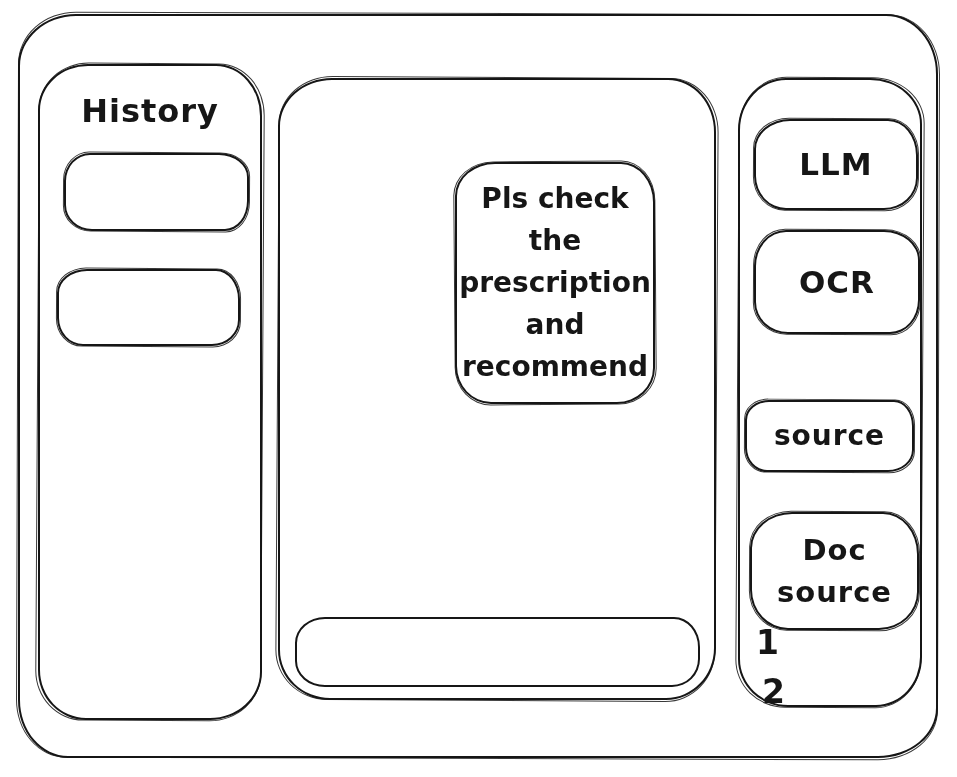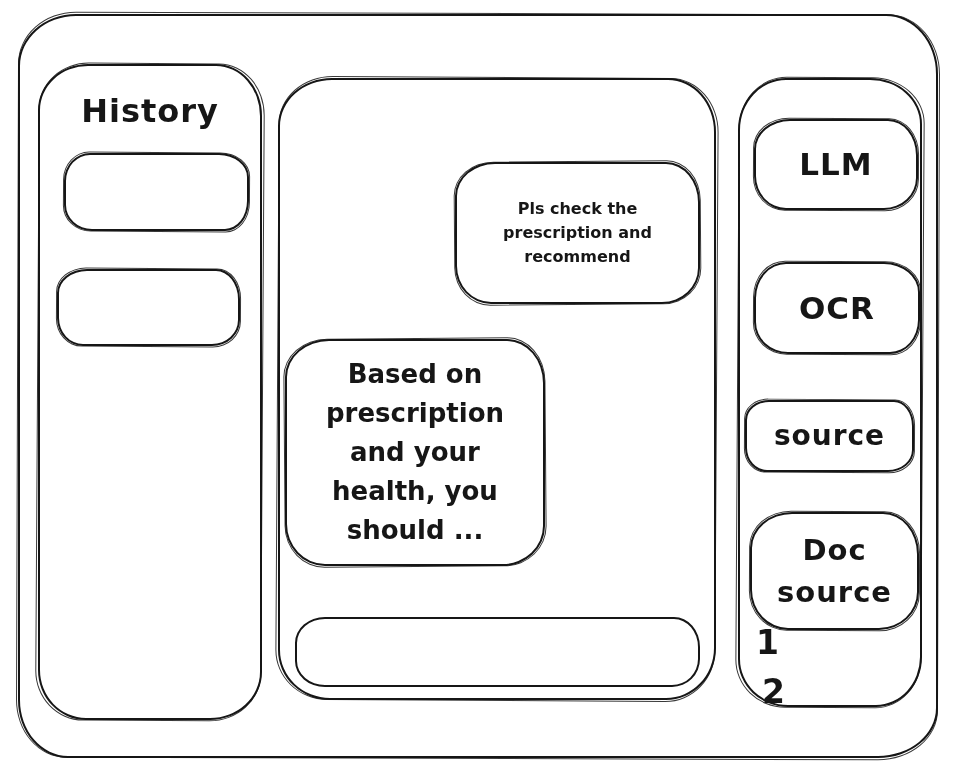--- a/index.html
+++ b/index.html
@@ -80,22 +80,22 @@
   .bubble::before {
     content: "";
     position: absolute;
     inset: -3px;
     border: 1.7px solid rgba(22,22,22,.85);
     border-radius: inherit;
     transform: rotate(-0.45deg);
     pointer-events: none;
   }
   .bubble.user {
-    left: 175px; top: 82px; width: 245px; min-height: 142px;
-    font-size: 16px;
+    left: 175px; top: 82px; width: 200px; min-height: 142px;
+    font-size: 28px;
     border-radius: 40px 34px 38px 36px / 34px 40px 36px 38px;
   }
   .bubble.assistant {
     left: 5px; top: 259px; width: 260px; min-height: 221px;
     border-radius: 44px 38px 42px 40px / 38px 44px 40px 42px;
   }
   .chat-input {
     left: 15px; top: 537px; width: 405px; height: 70px;
     border-radius: 30px 26px 28px 30px / 26px 30px 28px 26px;
     font-family: inherit;
@@ -114,22 +114,22 @@
     align-items: center;
     justify-content: center;
     text-align: center;
     font-weight: 700;
     letter-spacing: 1px;
     line-height: 1.45;
     background: #fff;
   }
   .tool-llm    { left: 14px; top: 39px;  width: 164px; height: 91px; font-size: 31px;
                  border-radius: 36px 30px 34px 32px / 30px 36px 32px 34px; }
-  .tool-ocr    { left: 14px; top: 150px; width: 166px; height: 92px; font-size: 31px;
-                 border-radius: 32px 36px 30px 34px / 36px 30px 34px 32px; margin-top: 32px; }
+  .tool-ocr    { left: 14px; top: 150px; width: 166px; height: 104px; font-size: 31px;
+                 border-radius: 32px 36px 30px 34px / 36px 30px 34px 32px; }
   .tool-params { left: 5px;  top: 320px; width: 169px; height: 72px; font-size: 28px;
                  border-radius: 24px 20px 26px 22px / 20px 26px 22px 24px; }
   .tool-doc    { left: 10px; top: 432px; width: 169px; height: 118px; font-size: 29px;
                  padding: 6px 4px;
                  border-radius: 42px 36px 40px 38px / 36px 42px 38px 40px; }
   .doc-num {
     position: absolute;
     font-size: 33px;
     font-weight: 700;
   }
@@ -144,21 +144,20 @@
   <div class="sketch frame"></div>
 
   <div class="sketch history-panel">
     <div class="panel-title">History</div>
     <div class="sketch history-item one"></div>
     <div class="sketch history-item two"></div>
   </div>
 
   <div class="sketch chat-panel">
     <div class="bubble user">Pls check the prescription and recommend</div>
-    <div class="bubble assistant">Based on prescription and your health, you should ...</div>
     <input class="sketch chat-input" type="text" placeholder="" style="">
   </div>
 
   <div class="sketch tools-panel">
     <div class="sketch tool-box tool-llm">LLM</div>
     <div class="sketch tool-box tool-ocr">OCR</div>
     <div class="sketch tool-box tool-params">source</div>
     <div class="sketch tool-box tool-doc">Doc source</div>
     <div class="doc-num n1">1</div>
     <div class="doc-num n2">2</div>

